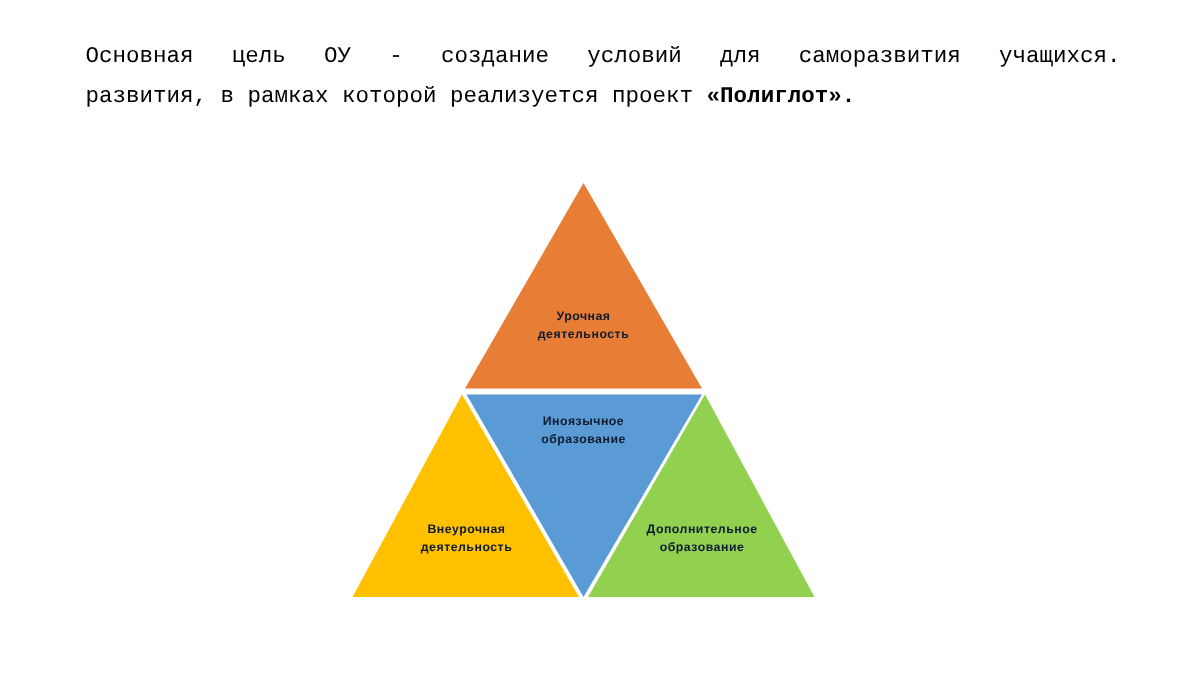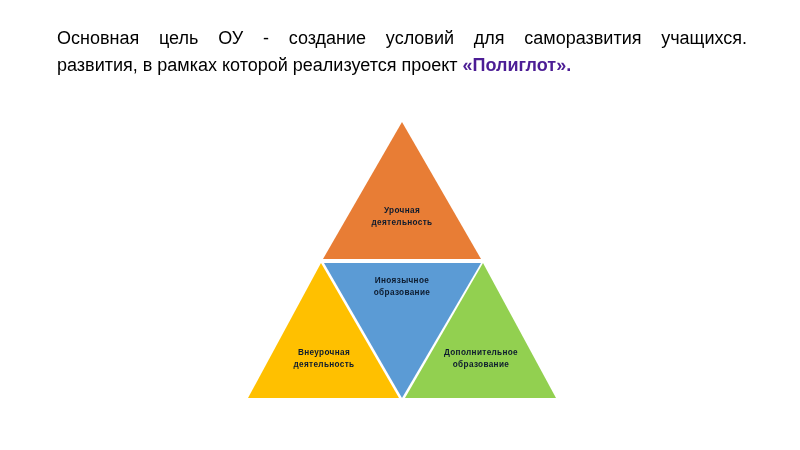--- a/index.html
+++ b/index.html
@@ -25,22 +25,22 @@
   }
 
   
   #heading-block {
     position: absolute;
     left: 57px;
     top: 25px;
     width: 690px;
     text-align: justify;
     text-justify: inter-word;
-    font-family: Liberation Sans, sans-serif;
-    font-size: 18px;
+    font-family: Liberation Mono, monospace;
+    font-size: 15px;
     line-height: 26.5px;
     color: #000000;
     letter-spacing: 0px;
   }
   #heading-block .para {
     margin: 0;
     text-align: justify;
   }
   
   .jline {
@@ -49,28 +49,28 @@
     text-align-last: justify;
     white-space: nowrap;
   }
   .jline-last {
     display: block;
     text-align: left;
     text-align-last: left;
     white-space: nowrap;
   }
   .project-name {
-    color: #4c1d95;
+    color: #000000;
     font-weight: bold;
   }
 
   
   #diagram {
     position: absolute;
-    left: 200px;
+    left: 187px;
     top: 110px;
     width: 420px;
     height: 300px;
   }
   #diagram svg {
     display: block;
     width: 420px;
     height: 300px;
   }
   .seg-label {

